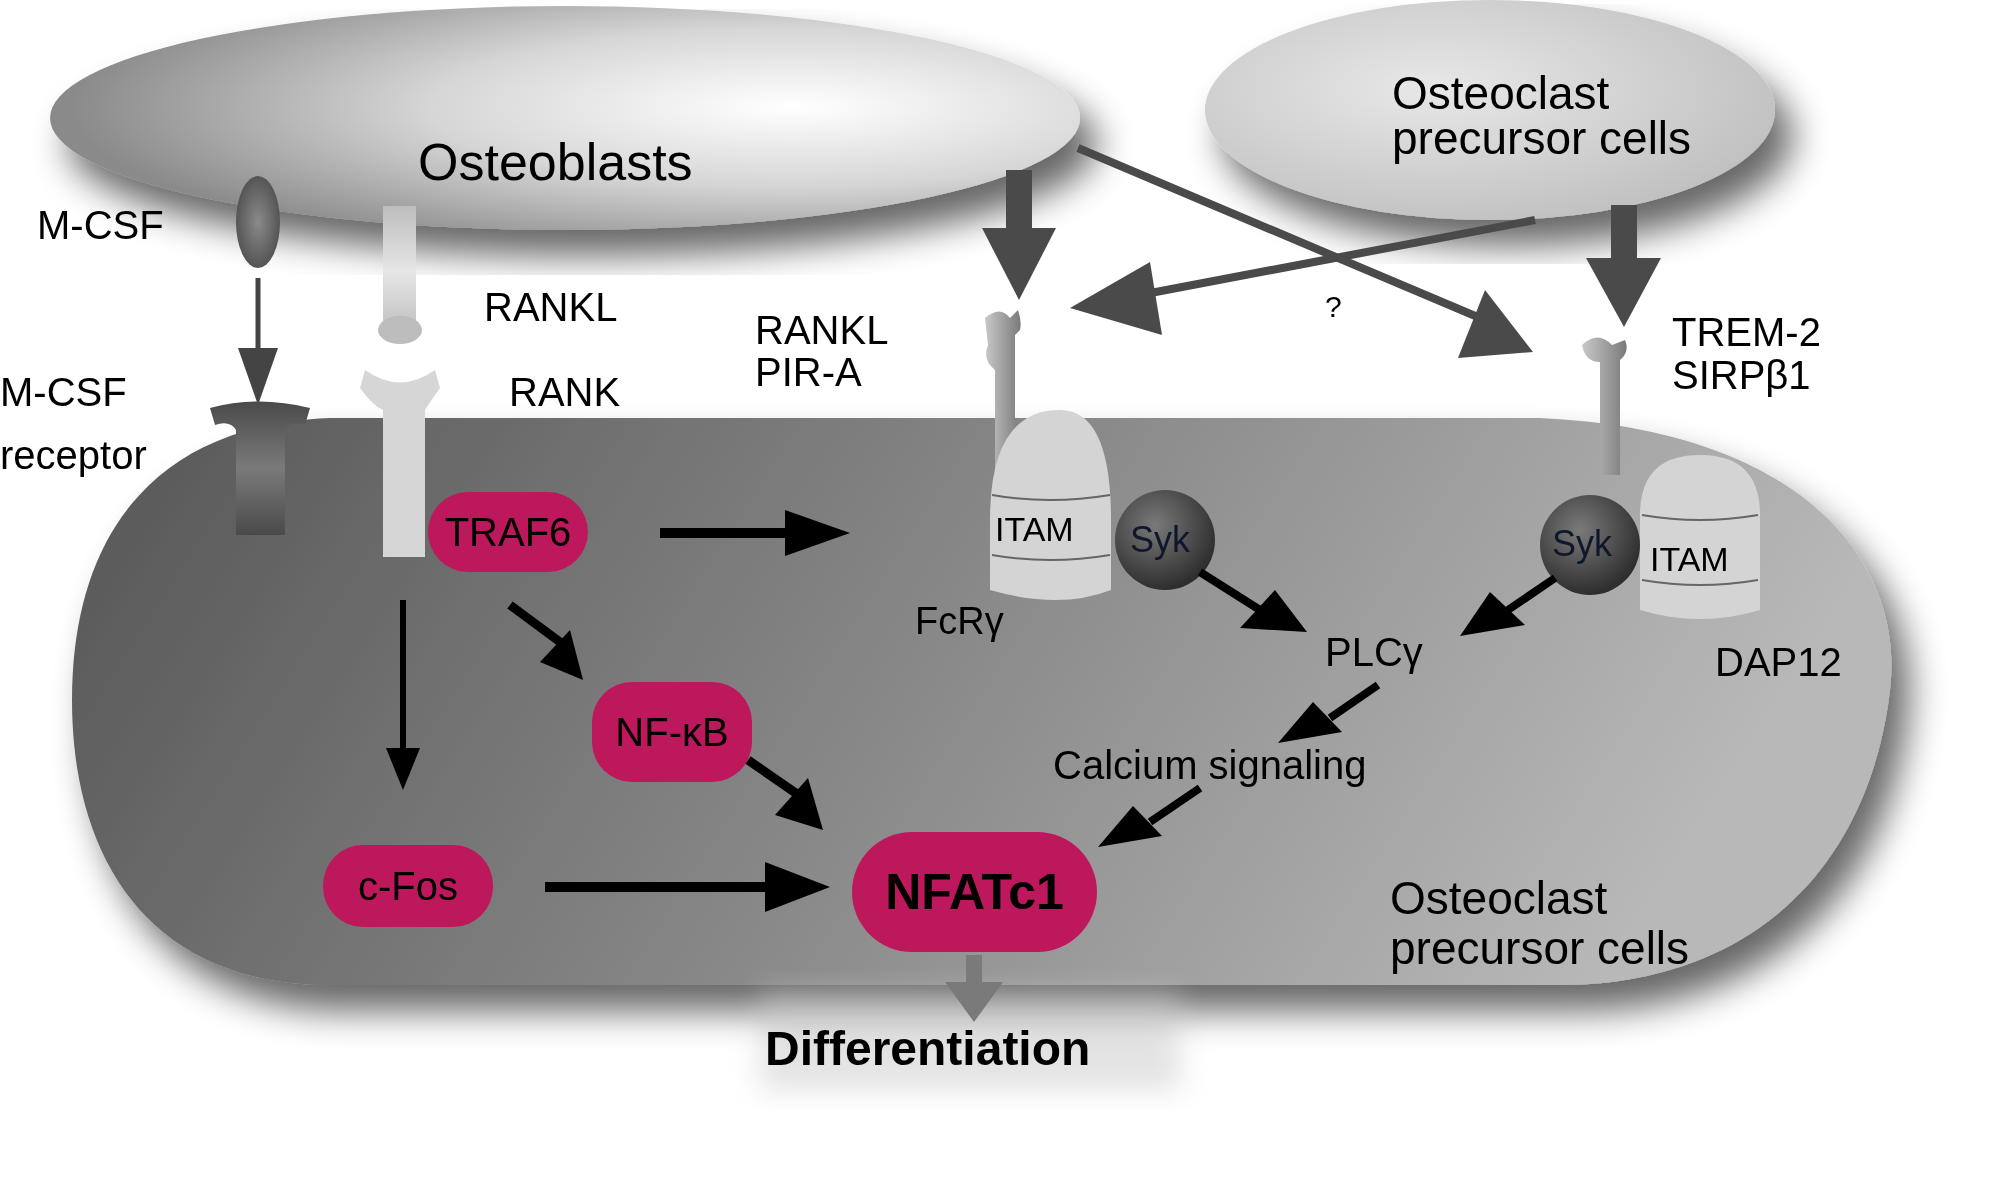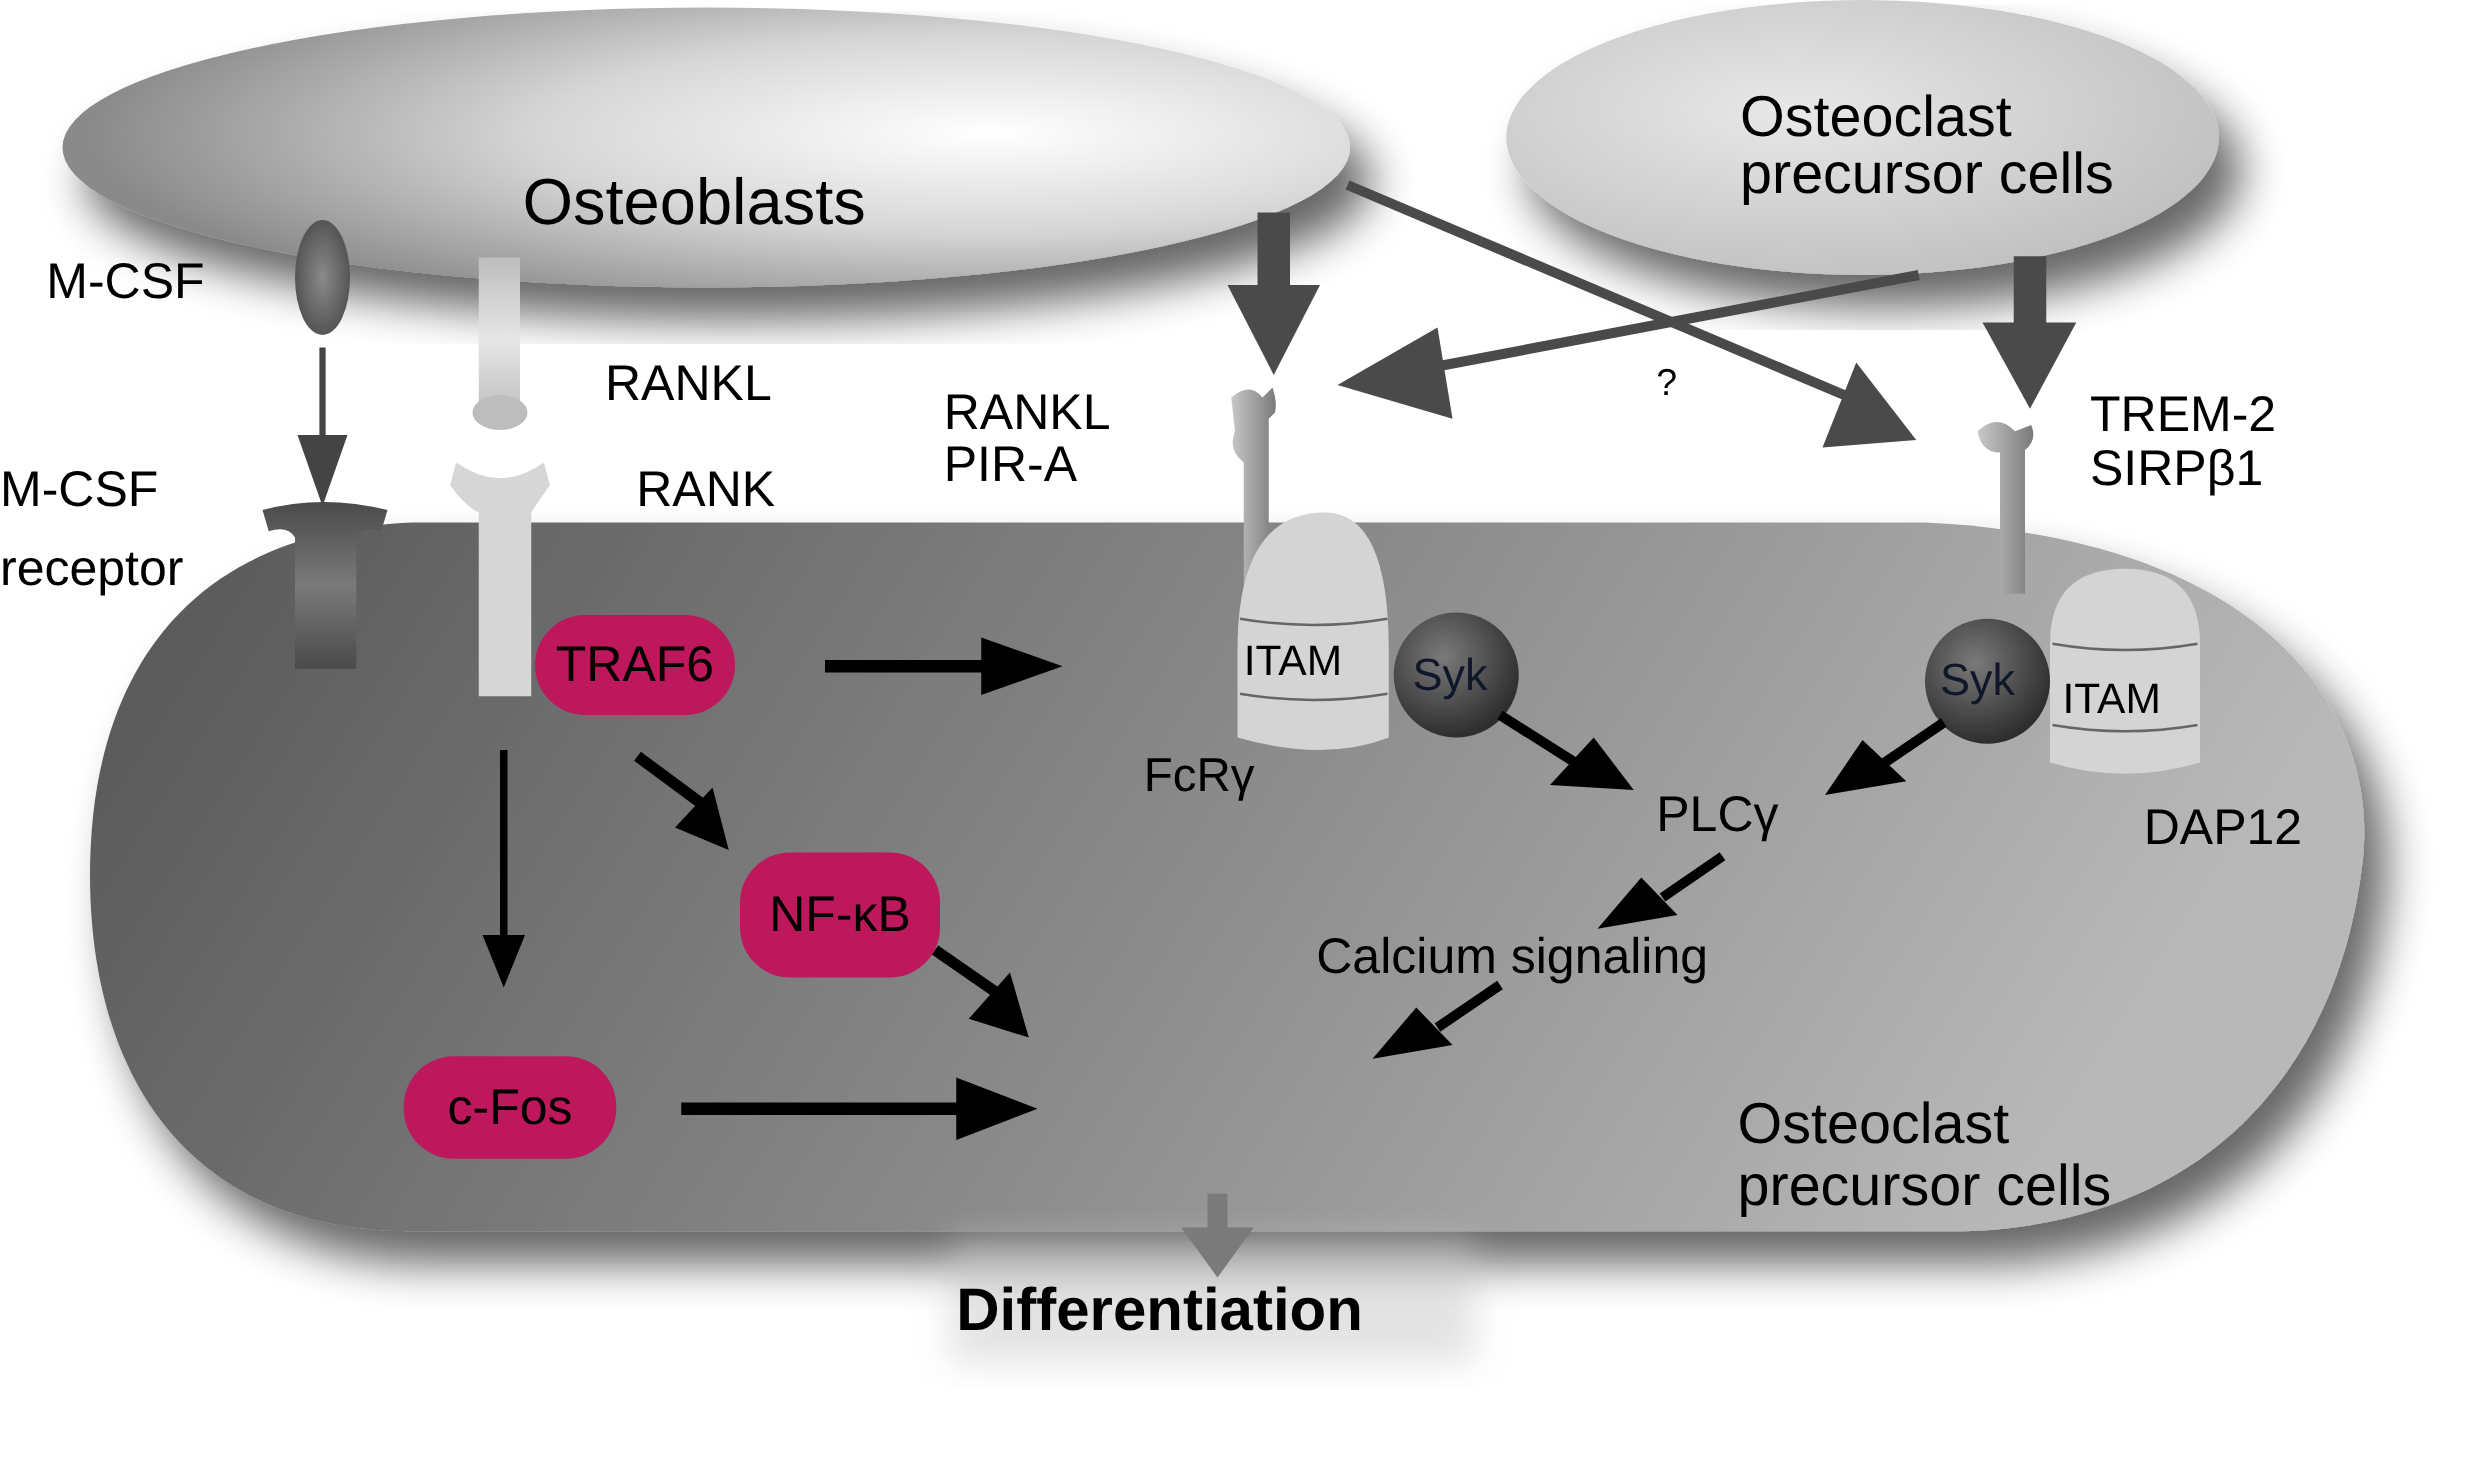--- a/index.html
+++ b/index.html
@@ -166,20 +166,21 @@
   <div class="lbl" style="left:995px;top:512px;font-size:34px;">ITAM</div>
   <div class="lbl syk-lbl" style="left:1130px;top:522px;font-size:36px;">Syk</div>
   <div class="lbl" style="left:1650px;top:542px;font-size:34px;">ITAM</div>
   <div class="lbl syk-lbl" style="left:1552px;top:526px;font-size:36px;">Syk</div>
   <div class="lbl" style="left:915px;top:602px;font-size:38px;">FcRγ</div>
   <div class="lbl" style="left:1715px;top:642px;font-size:40px;">DAP12</div>
 
   <div class="pill" style="left:428px;top:492px;width:160px;height:80px;font-size:40px;">TRAF6</div>
   <div class="pill" style="left:592px;top:682px;width:160px;height:100px;font-size:40px;">NF-κB</div>
   <div class="pill" style="left:323px;top:845px;width:170px;height:82px;font-size:40px;">c-Fos</div>
+  <div class="pill" style="left:852px;top:832px;width:245px;height:120px;font-size:50px;font-weight:bold;border-radius:60px;">NFATc1</div>
 
   <div class="lbl" style="left:1325px;top:632px;font-size:40px;">PLCγ</div>
   <div class="lbl" style="left:1053px;top:745px;font-size:40px;">Calcium signaling</div>
   <div class="lbl" style="left:765px;top:1025px;font-size:48px;font-weight:bold;">Differentiation</div>
 
   <div class="lbl" style="left:1390px;top:875px;font-size:46px;">Osteoclast</div>
   <div class="lbl" style="left:1390px;top:925px;font-size:46px;">precursor cells</div>
 </div>
 
 </body></html>

